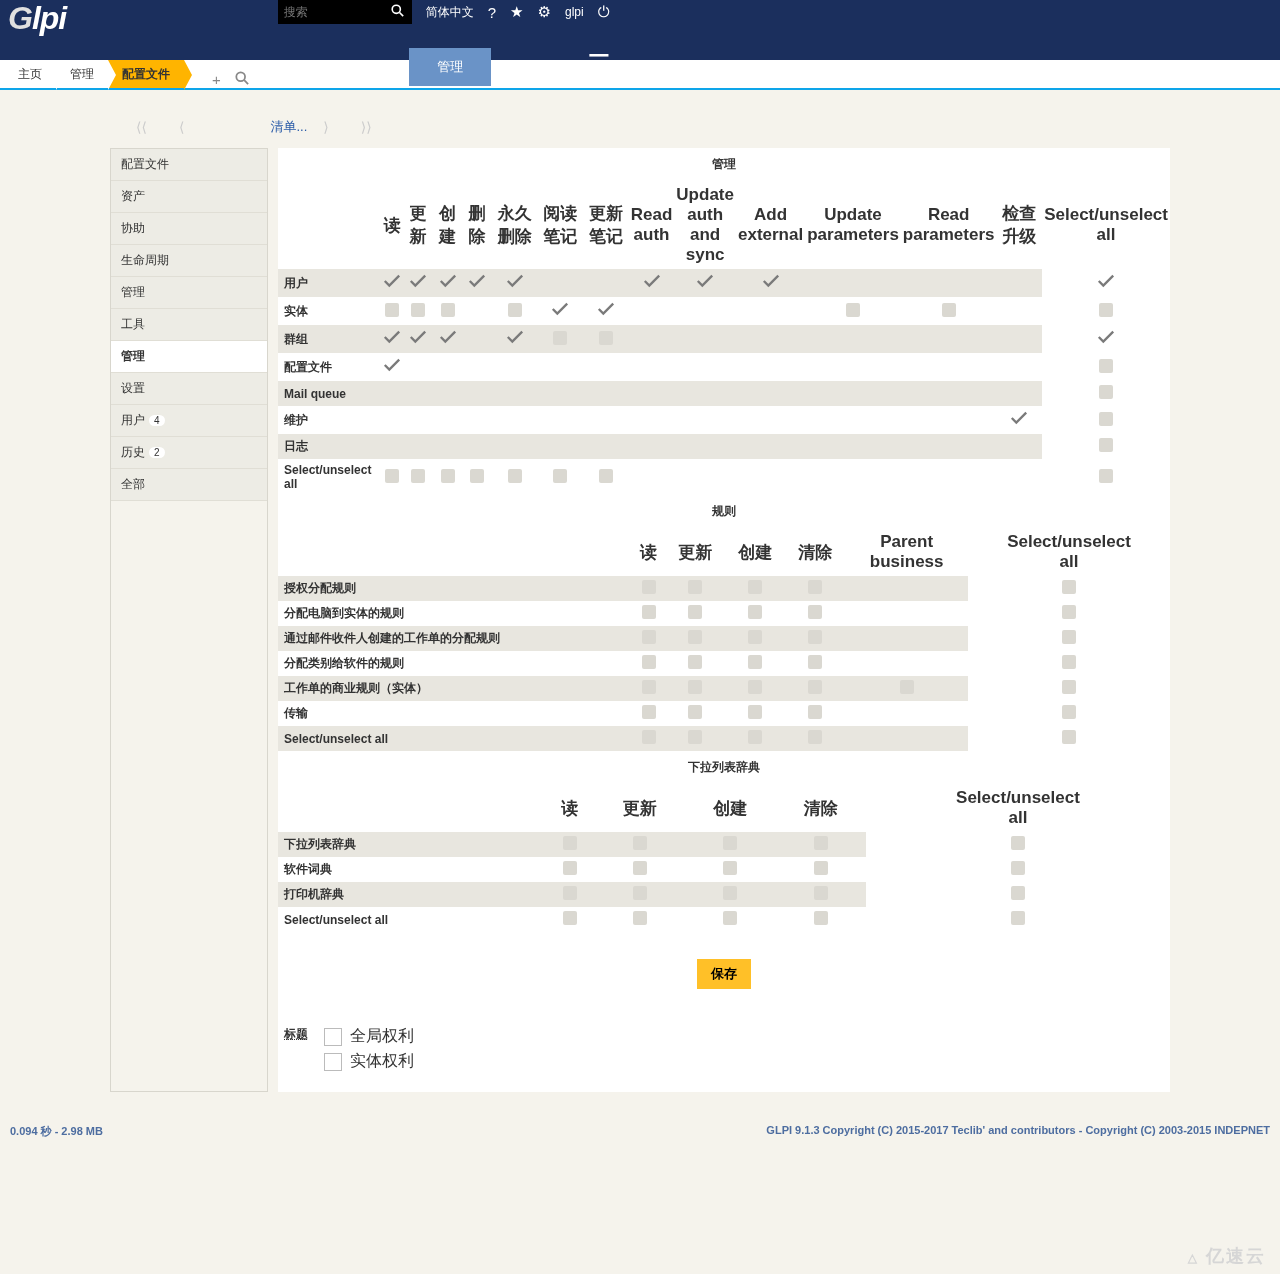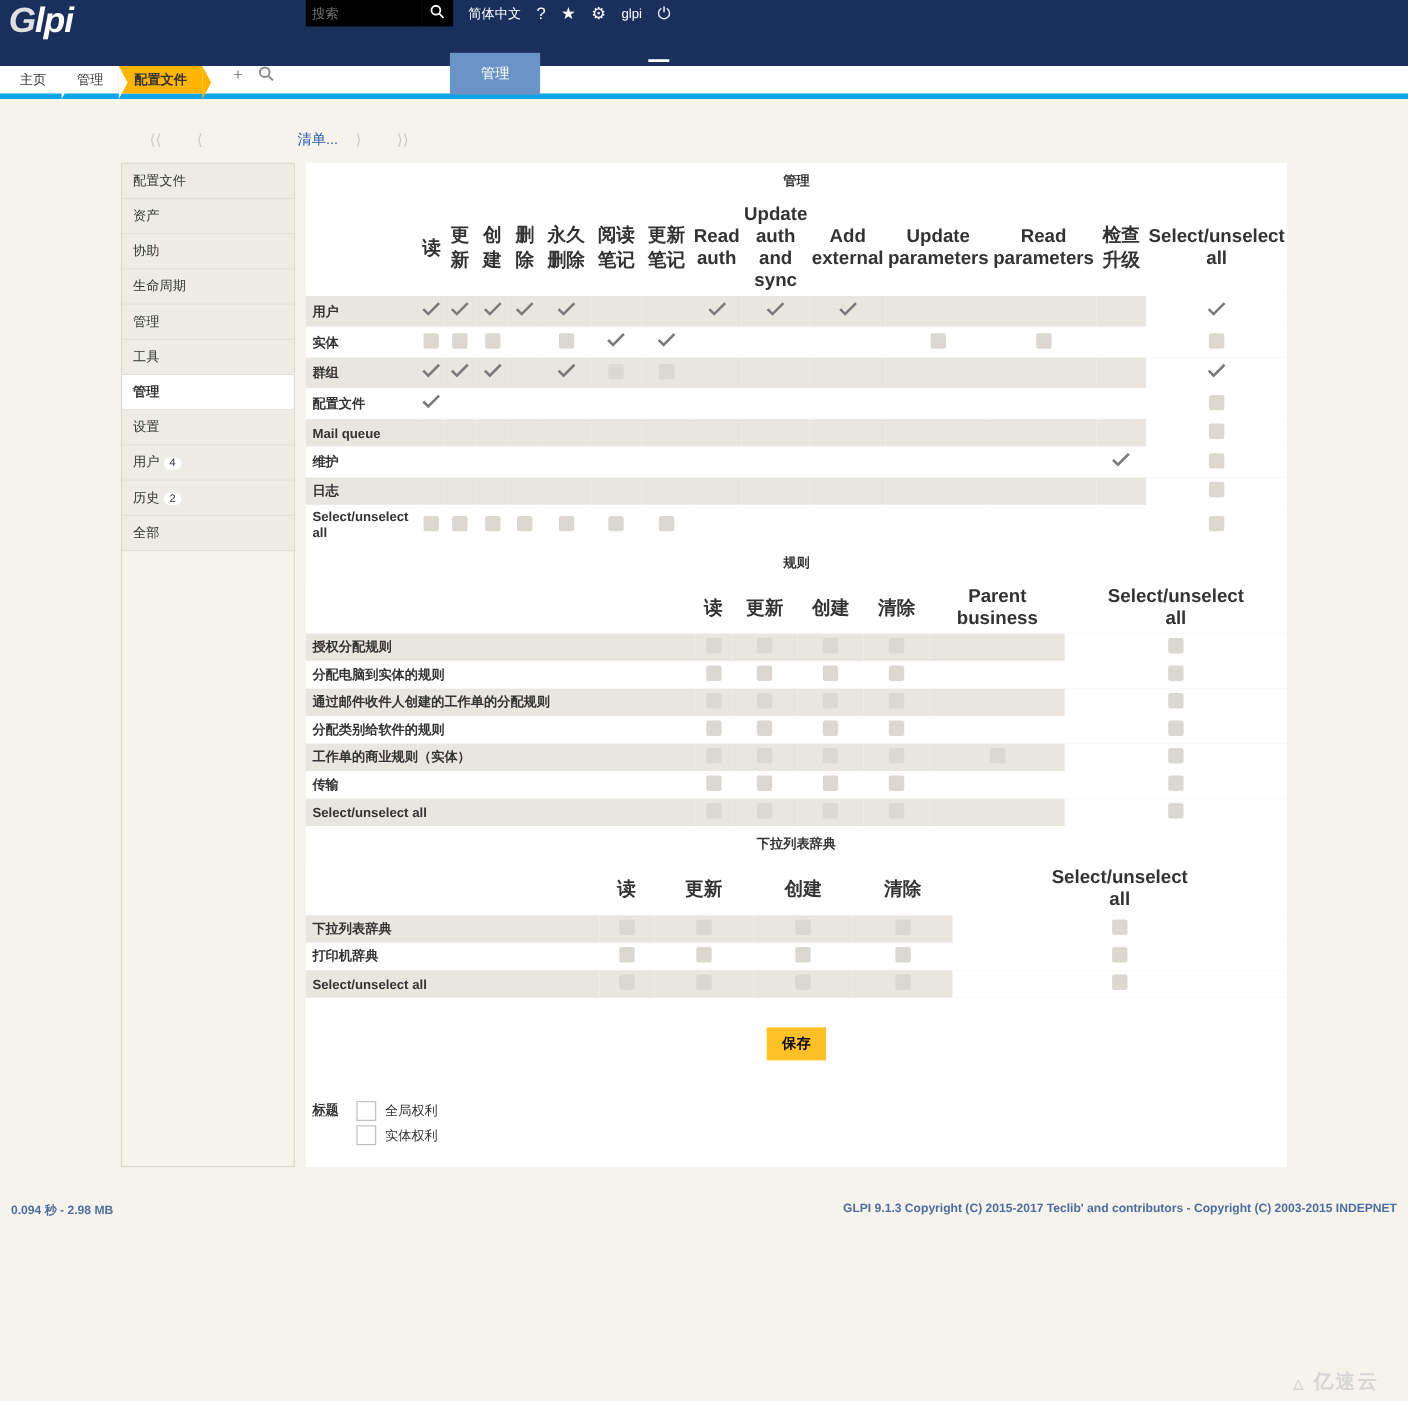--- a/index.html
+++ b/index.html
@@ -12,21 +12,21 @@
 .top-right { display: flex; align-items: center; gap: 14px; padding: 0 15px; margin-bottom: 24px; }
 .search { display: flex; }
 .search input { background: #000; border: none; color: #fff; padding: 4px 6px; width: 105px; font-size: 12px; }
 .search-btn { background: #000; border: none; color: #fff; padding: 4px 8px; cursor: pointer; }
 .top-link { color: #fff; font-size: 12px; text-decoration: none; cursor: pointer; }
 .top-icon { color: #fff; font-size: 15px; cursor: pointer; }
 .hamburger { color: #fff; font-size: 26px; padding: 0 14px 6px 14px; align-self: flex-end; cursor: pointer; }
 .top-right-wrap { display: flex; flex-direction: column; align-items: flex-end; justify-content: space-between; height: 100%; }
 .nav-row { display: flex; }
 
-.breadcrumb { background: #fff; border-bottom: 5px solid #0ea5e9; height: 30px; display: flex; align-items: flex-start; padding-left: 4px; }
+.breadcrumb { background: #fff; border-bottom: 2px solid #0ea5e9; height: 30px; display: flex; align-items: flex-end; padding-left: 4px; }
 .bc-item { padding: 0 14px; font-size: 12px; position: relative; cursor: pointer; height: 100%; display: flex; align-items: center; }
 .bc-item::after { content: ""; position: absolute; right: -8px; top: 0; width: 0; height: 0; border-top: 15px solid transparent; border-bottom: 15px solid transparent; border-left: 8px solid #fff; z-index: 2; }
 .bc-item.dark::after { border-left-color: #fff; }
 .bc-item.orange { background: #ffb400; font-weight: bold; }
 .bc-item.orange::after { border-left-color: #ffb400; }
 .bc-actions { display: flex; gap: 14px; margin-left: 28px; }
 .bc-icon { color: #888; font-size: 15px; cursor: pointer; }
 
 .page { max-width: 1060px; margin: 28px auto; }
 .nav-arrows { display: flex; align-items: center; margin-bottom: 12px; padding: 0 10px; }
@@ -49,25 +49,25 @@
 table.perm tbody tr:nth-child(odd) { background: #e8e6df; }
 table.perm tbody tr:nth-child(even) { background: #fff; }
 .check { color: #7a7a7a; font-size: 17px; font-weight: bold; }
 .box { display: inline-block; width: 14px; height: 14px; background: #dad8d1; border-radius: 2px; }
 .lastcol { background: #fff !important; }
 
 .save-btn { background: #ffc028; border: none; padding: 6px 14px; font-size: 13px; font-weight: bold; margin: 27px auto; display: block; cursor: pointer; }
 .legend { display: flex; align-items: flex-start; gap: 16px; padding: 10px 6px 20px 6px; }
 .legend-title { font-size: 12px; font-weight: bold; text-decoration: underline dotted; }
 .legend-items { display: flex; flex-direction: column; gap: 4px; }
-.legend-row { display: flex; align-items: center; gap: 8px; font-size: 12px; }
+.legend-row { display: flex; align-items: center; gap: 8px; font-size: 16px; }
 .legend-sw { width: 18px; height: 18px; border: 1px solid #bbb; }
 
 .footer { display: flex; justify-content: space-between; padding: 4px 10px; font-size: 11px; font-weight: bold; color: #4d6da0; background: #f5f3ec; }
-.watermark { position: fixed; right: 26px; bottom: 6px; color: #d6d6d6; font-size: 18px; font-weight: bold; letter-spacing: 2px; pointer-events: none; }
+.watermark { position: fixed; right: 14px; bottom: 6px; color: #d6d6d6; font-size: 18px; font-weight: bold; letter-spacing: 2px; pointer-events: none; }
 svg.chk { width: 18px; height: 14px; }
 svg.chk path { stroke: #7a7a7a; stroke-width: 2.6; fill: none; }
 </style>
 </head>
 <body>
 
 <div class="topbar">
   <div class="logo"><span class="g">G</span>lpi</div>
 
   <div class="top-right-wrap">
@@ -433,20 +433,28 @@
           <tbody>
             <tr>
               <td>下拉列表辞典</td>
               <td><span class="box"></span></td>
               <td><span class="box"></span></td>
               <td><span class="box"></span></td>
               <td><span class="box"></span></td>
               <td class="lastcol"><span class="box"></span></td>
             </tr>
             <tr>
+              <td>软件词典</td>
+              <td><span class="box"></span></td>
+              <td><span class="box"></span></td>
+              <td><span class="box"></span></td>
+              <td><span class="box"></span></td>
+              <td class="lastcol"><span class="box"></span></td>
+            </tr>
+            <tr>
               <td>打印机辞典</td>
               <td><span class="box"></span></td>
               <td><span class="box"></span></td>
               <td><span class="box"></span></td>
               <td><span class="box"></span></td>
               <td class="lastcol"><span class="box"></span></td>
             </tr>
             <tr>
               <td>Select/unselect all</td>
               <td><span class="box"></span></td>

